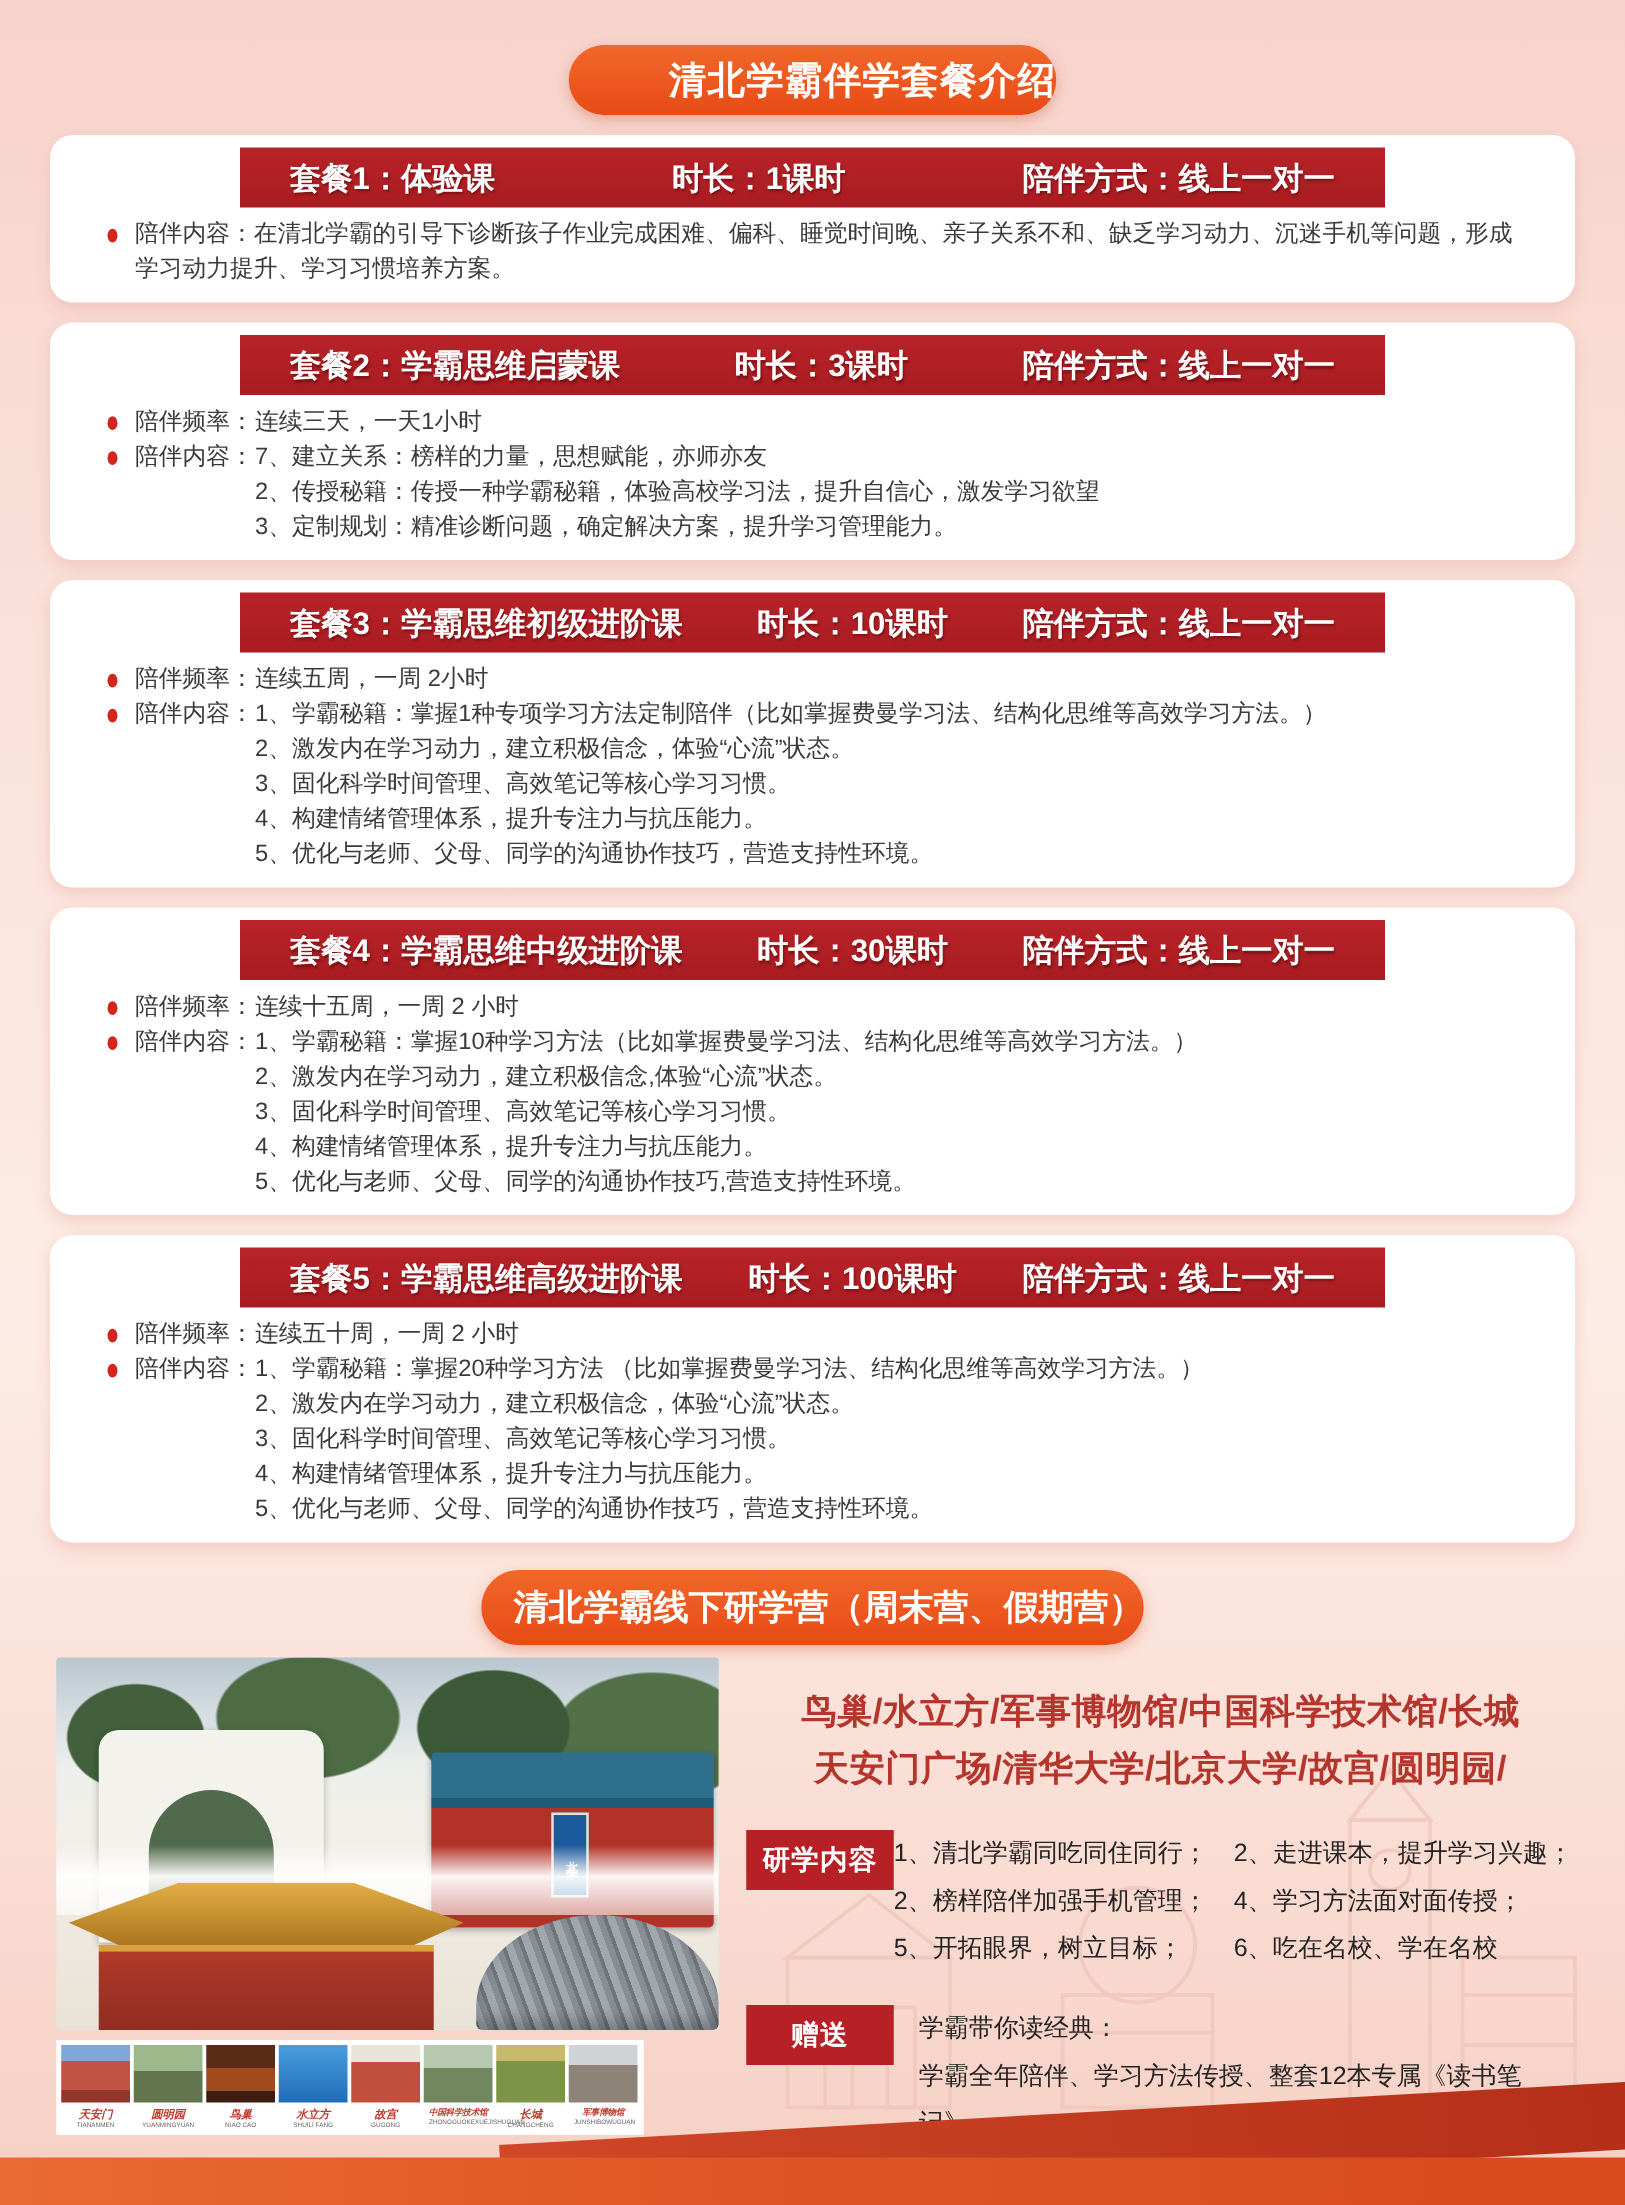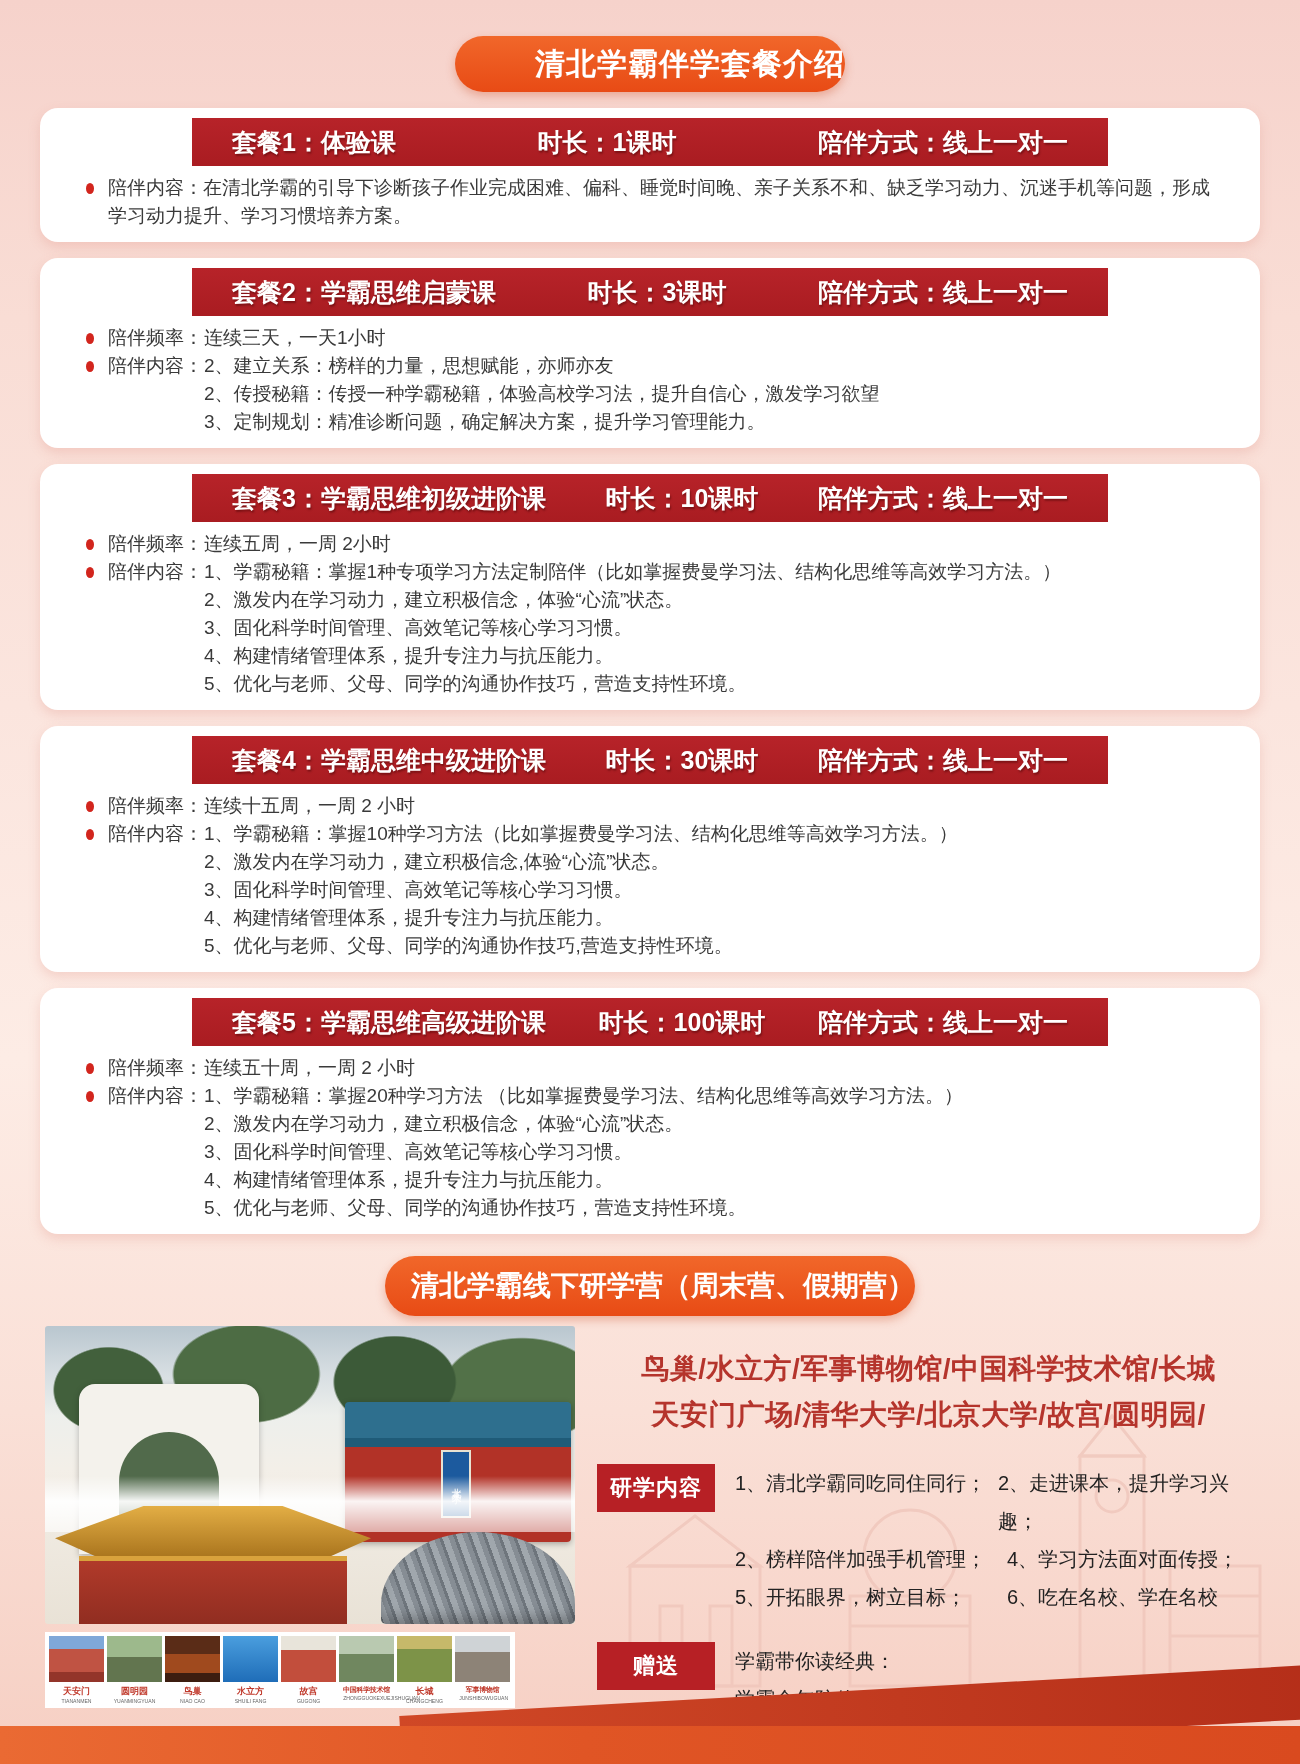--- a/index.html
+++ b/index.html
@@ -54,41 +54,41 @@
     clip-path:polygon(14% 100%,0 62%,28% 0,72% 0,100% 62%,86% 100%);}
   .hall-body{position:absolute;left:34px;top:50px;width:268px;height:68px;
     background:linear-gradient(180deg,#b03a2a,#8e2c20);border-top:5px solid #d9a23c;}
   .nest{position:absolute;left:336px;bottom:0;width:194px;height:92px;
     background:repeating-linear-gradient(70deg,#6e757c 0 3px,#a0a7ad 3px 9px,#868d94 9px 14px);
     border-radius:60% 60% 6px 6px/95% 95% 6px 6px;box-shadow:inset 0 -8px 12px rgba(0,0,0,.25);}
   
   .thumbs{display:flex;gap:3px;background:#ffffff;padding:4px;margin-top:8px;width:462px;}
   .thumb{width:55px;background:#fff;text-align:center;}
   .thumb-img{width:55px;height:46px;}
-  .thumb-name{font-size:9px;font-weight:bold;color:#c0392b;white-space:nowrap;margin-top:3px;}
+  .thumb-name{font-size:9px;font-weight:bold;color:#c0392b;white-space:nowrap;margin-top:3px;font-style:italic;}
   .thumb-name.tight{font-size:7px;letter-spacing:-.3px;}
   .thumb-py{font-size:6px;color:#666;white-space:nowrap;transform:scale(.85);transform-origin:center;}
   .t1{background:linear-gradient(180deg,#7fa8d9 0 28%,#c05343 28% 78%,#93352a 78%);}
   .t2{background:linear-gradient(180deg,#9db98c 0 45%,#62754f 45%);}
   .t3{background:linear-gradient(180deg,#5a2c17 0 40%,#a04a1e 40% 80%,#3c1d10 80%);}
   .t4{background:linear-gradient(180deg,#4a9ede,#1f6db8);}
   .t5{background:linear-gradient(180deg,#e8e4da 0 30%,#c24e3c 30%);}
   .t6{background:linear-gradient(180deg,#b9c9b0 0 40%,#70875f 40%);}
   .t7{background:linear-gradient(180deg,#c6b96a 0 28%,#7d9348 28%);}
   .t8{background:linear-gradient(180deg,#cfd3d6 0 35%,#8d8377 35%);}
   
   .camp-right{position:relative;flex:1;margin:0 40px 0 22px;}
   .watermark{position:absolute;right:-10px;top:70px;z-index:0;opacity:.75;}
   .camp-content{position:relative;z-index:1;}
   .destinations{margin-top:20px;text-align:center;color:#b5342c;font-weight:bold;
     font-size:28px;line-height:46px;letter-spacing:.5px;}
   .camp-row{display:flex;align-items:flex-start;margin-top:26px;}
   .red-tag{flex:0 0 118px;height:48px;background:#b72025;color:#fff;font-size:22px;
     font-weight:bold;display:flex;align-items:center;justify-content:center;letter-spacing:1px;}
-  .camp-items{margin-left:20px;}
+  .camp-items{}
   .camp-line{display:flex;font-size:20px;color:#222;line-height:38px;}
   .camp-line .c1{width:272px;}
   .gift-lines{margin-left:20px;font-size:20px;color:#222;line-height:38px;}
   
   .ribbon{position:absolute;left:400px;top:1688px;width:1000px;height:54px;
     background:linear-gradient(90deg,#d04826,#b22c18);transform:rotate(-3.2deg);z-index:1;}
   .footer-band{position:absolute;left:0;bottom:0;width:1300px;height:38px;
     background:linear-gradient(90deg,#ea6a33 0%,#e05525 45%,#d94a1f 100%);z-index:2;}
 </style>
 </head>
@@ -128,21 +128,21 @@
     <span class="dot"></span>
     <span class="row-label">陪伴频率：</span>
     <div class="row-lines">
               <div class="line">连续三天，一天1小时</div>
             </div>
   </div>
           <div class="row">
     <span class="dot"></span>
     <span class="row-label">陪伴内容：</span>
     <div class="row-lines">
-              <div class="line">2、建立关系：榜样的力量，思想赋能，亦师亦友</div>
+              <div class="line">7、建立关系：榜样的力量，思想赋能，亦师亦友</div>
               <div class="line">2、传授秘籍：传授一种学霸秘籍，体验高校学习法，提升自信心，激发学习欲望</div>
               <div class="line">3、定制规划：精准诊断问题，确定解决方案，提升学习管理能力。</div>
             </div>
   </div>
         </div>
   </section>
       <section class="card">
     <div class="bar">
       <span class="bar-name">套餐3：学霸思维初级进阶课</span>
       <span class="bar-duration">时长：10课时</span>

